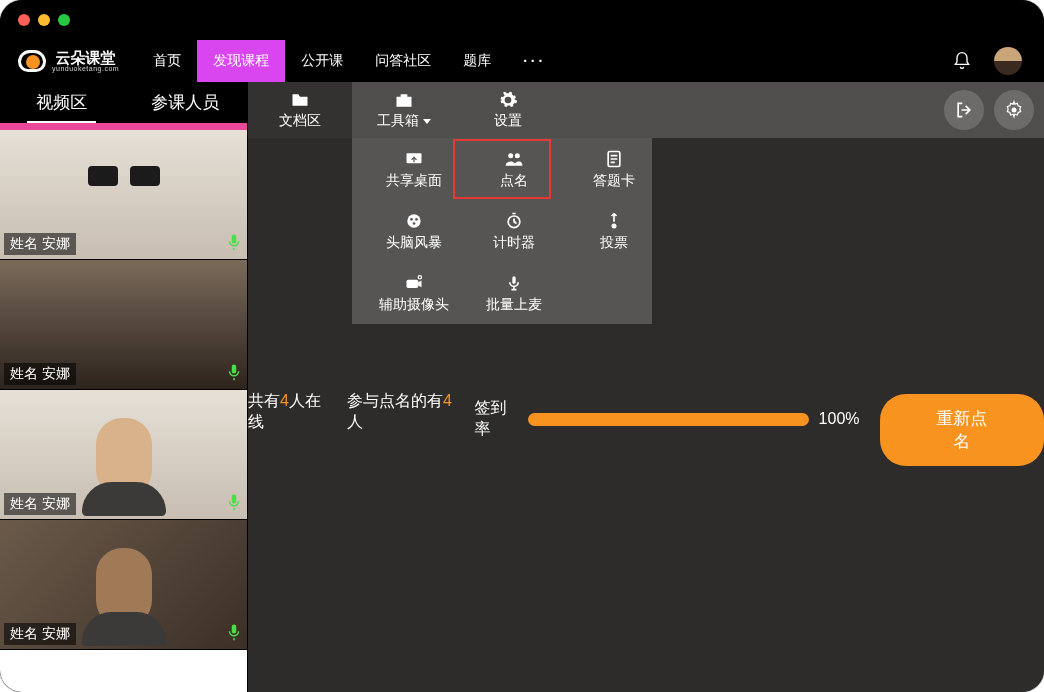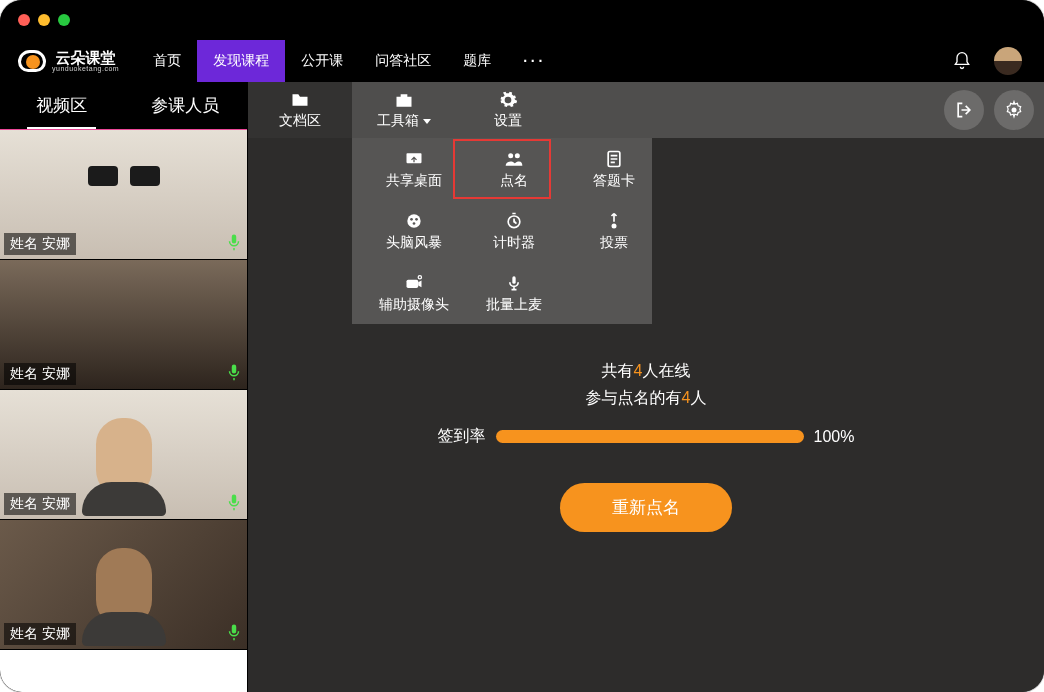--- a/index.html
+++ b/index.html
@@ -68,21 +68,21 @@
   .logo-text { display:flex; flex-direction:column; line-height:1; }
   .logo-text .big { font-size:15px; font-weight:600; }
   .logo-text .small { font-size:7px; opacity:.8; letter-spacing:.5px; }
   .nav-items { display:flex; align-items:center; }
   .nav-item {
     padding: 0 16px;
     height: 42px;
     display: flex; align-items: center;
     cursor: pointer;
   }
-  .nav-item.active { background: #6d28d9; }
+  .nav-item.active { background: #d946ef; }
   .nav-more { letter-spacing: 3px; font-weight:bold; }
   .top-nav-right {
     margin-left: auto;
     display: flex; align-items: center; gap: 22px;
     padding-right: 12px;
   }
   .bell-icon svg, .avatar { display:block; }
   .avatar {
     width: 28px; height:28px; border-radius:50%;
     background: linear-gradient(#c9a57a 50%, #3a2a20 50%);
@@ -94,21 +94,21 @@
   
   .left-col {
     width: 248px;
     background: #000;
     display: flex; flex-direction: column;
     border-right: 1px solid #000;
   }
   .left-tabs {
     display: flex;
     height: 48px;
-    border-bottom: 1px solid #ec4899;
+    border-bottom: 7px solid #ec4899;
   }
   .left-tab {
     flex:1;
     display:flex; align-items:center; justify-content:center;
     color:#fff; font-size:17px;
     cursor:pointer;
   }
   .left-tab.active { position:relative; }
   .left-tab.active::after{
     content:""; position:absolute; bottom:0; left:22%; width:56%; height:2px; background:#fff;
@@ -197,22 +197,22 @@
     gap:3px; color:#fff; font-size:14px; cursor:pointer;padding-left:24px;
   }
   .dd-item svg { width:22px;height:20px; fill:#fff; }
   .dd-item.highlight {
     outline:2px solid #e53935;
     outline-offset:-3px;
   }
 
   .rollcall-area {
     margin-top: 220px;
-    display:flex; flex-direction:column; align-items:center;
-    color:#fff; font-size:16px;
+    display:flex; flex-direction:row; align-items:center;
+    color:#fff; font-size:16px;gap:20px;
   }
   .rollcall-line { margin:3px 0; }
   .accent { color:#f7931e; }
   .progress-row {
     display:flex; align-items:center; gap:10px;
     margin-top:14px;
   }
   .progress-label { font-size:16px; }
   .progress-bar {
     width:308px; height:13px;

